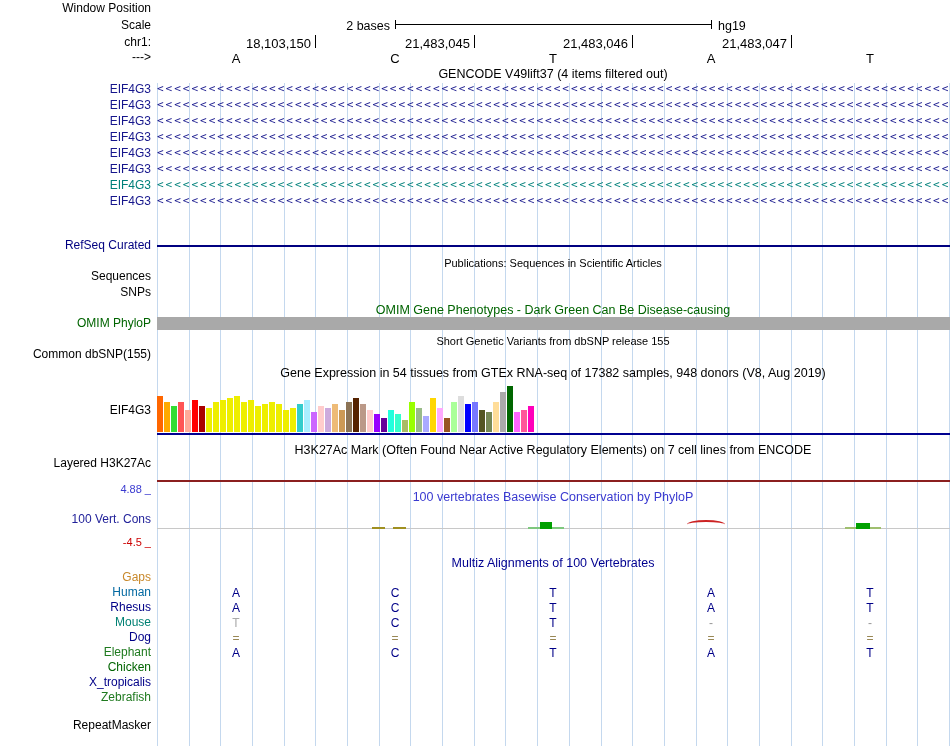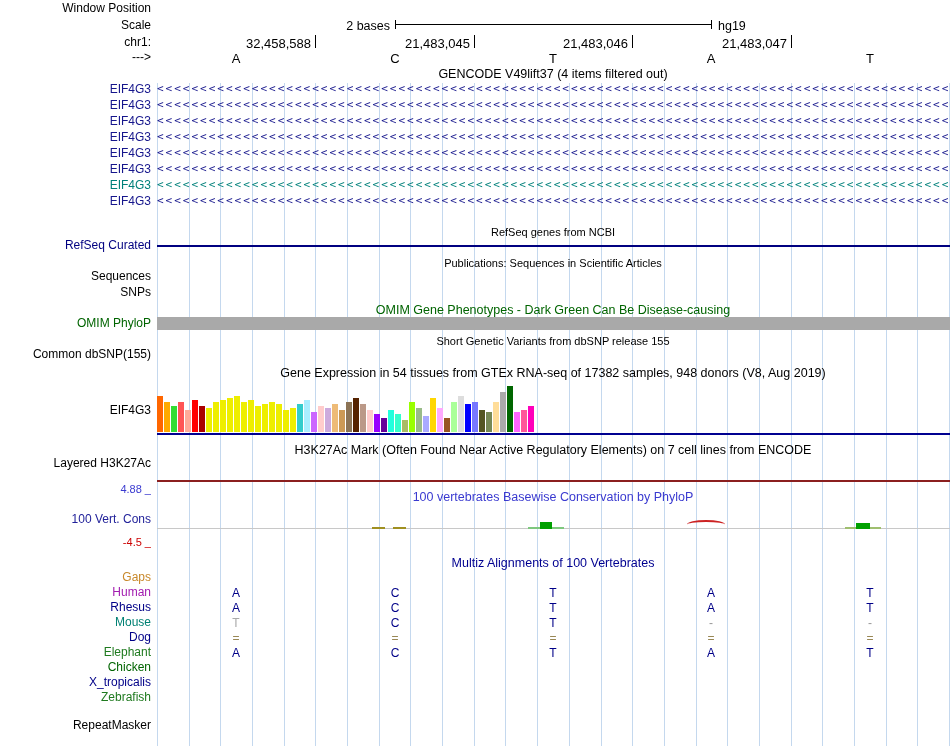--- a/index.html
+++ b/index.html
@@ -72,21 +72,21 @@
   <div class="lbl" style="top:19px">Scale</div>
   <div class="scaletext">2 bases</div>
   <div class="scalebar">
       <div class="scaleline"></div>
     </div>
   <div class="hg19">hg19</div>
 
   <div class="lbl" style="top:36px">chr1:</div>
   <div id="ruler">
       <div class="tick" style="left: 158px;"></div>
-      <div class="coord" style="left: 34px;">32,458,588</div>
+      <div class="coord" style="left: 34px;">18,103,150</div>
       <div class="tick" style="left: 317px;"></div>
       <div class="coord" style="left: 193px;">21,483,045</div>
       <div class="tick" style="left: 475px;"></div>
       <div class="coord" style="left: 351px;">21,483,046</div>
       <div class="tick" style="left: 634px;"></div>
       <div class="coord" style="left: 510px;">21,483,047</div>
     </div>
 
   <div class="lbl" style="top:51px">---&gt;</div>
   <div id="bases">
@@ -110,21 +110,20 @@
       <div class="genelbl" style="top: 146px; color: rgb(22, 22, 140);">EIF4G3</div>
       <div class="genearrows" style="top: 146px; color: rgb(22, 22, 140);">&lt;&lt;&lt;&lt;&lt;&lt;&lt;&lt;&lt;&lt;&lt;&lt;&lt;&lt;&lt;&lt;&lt;&lt;&lt;&lt;&lt;&lt;&lt;&lt;&lt;&lt;&lt;&lt;&lt;&lt;&lt;&lt;&lt;&lt;&lt;&lt;&lt;&lt;&lt;&lt;&lt;&lt;&lt;&lt;&lt;&lt;&lt;&lt;&lt;&lt;&lt;&lt;&lt;&lt;&lt;&lt;&lt;&lt;&lt;&lt;&lt;&lt;&lt;&lt;&lt;&lt;&lt;&lt;&lt;&lt;&lt;&lt;&lt;&lt;&lt;&lt;&lt;&lt;&lt;&lt;&lt;&lt;&lt;&lt;&lt;&lt;&lt;&lt;&lt;&lt;&lt;&lt;&lt;&lt;&lt;&lt;&lt;&lt;&lt;&lt;&lt;&lt;&lt;&lt;&lt;&lt;&lt;&lt;&lt;&lt;</div>
       <div class="genelbl" style="top: 162px; color: rgb(22, 22, 140);">EIF4G3</div>
       <div class="genearrows" style="top: 162px; color: rgb(22, 22, 140);">&lt;&lt;&lt;&lt;&lt;&lt;&lt;&lt;&lt;&lt;&lt;&lt;&lt;&lt;&lt;&lt;&lt;&lt;&lt;&lt;&lt;&lt;&lt;&lt;&lt;&lt;&lt;&lt;&lt;&lt;&lt;&lt;&lt;&lt;&lt;&lt;&lt;&lt;&lt;&lt;&lt;&lt;&lt;&lt;&lt;&lt;&lt;&lt;&lt;&lt;&lt;&lt;&lt;&lt;&lt;&lt;&lt;&lt;&lt;&lt;&lt;&lt;&lt;&lt;&lt;&lt;&lt;&lt;&lt;&lt;&lt;&lt;&lt;&lt;&lt;&lt;&lt;&lt;&lt;&lt;&lt;&lt;&lt;&lt;&lt;&lt;&lt;&lt;&lt;&lt;&lt;&lt;&lt;&lt;&lt;&lt;&lt;&lt;&lt;&lt;&lt;&lt;&lt;&lt;&lt;&lt;&lt;&lt;&lt;&lt;</div>
       <div class="genelbl" style="top: 178px; color: rgb(0, 128, 122);">EIF4G3</div>
       <div class="genearrows" style="top: 178px; color: rgb(0, 128, 122);">&lt;&lt;&lt;&lt;&lt;&lt;&lt;&lt;&lt;&lt;&lt;&lt;&lt;&lt;&lt;&lt;&lt;&lt;&lt;&lt;&lt;&lt;&lt;&lt;&lt;&lt;&lt;&lt;&lt;&lt;&lt;&lt;&lt;&lt;&lt;&lt;&lt;&lt;&lt;&lt;&lt;&lt;&lt;&lt;&lt;&lt;&lt;&lt;&lt;&lt;&lt;&lt;&lt;&lt;&lt;&lt;&lt;&lt;&lt;&lt;&lt;&lt;&lt;&lt;&lt;&lt;&lt;&lt;&lt;&lt;&lt;&lt;&lt;&lt;&lt;&lt;&lt;&lt;&lt;&lt;&lt;&lt;&lt;&lt;&lt;&lt;&lt;&lt;&lt;&lt;&lt;&lt;&lt;&lt;&lt;&lt;&lt;&lt;&lt;&lt;&lt;&lt;&lt;&lt;&lt;&lt;&lt;&lt;&lt;&lt;</div>
       <div class="genelbl" style="top: 194px; color: rgb(22, 22, 140);">EIF4G3</div>
       <div class="genearrows" style="top: 194px; color: rgb(22, 22, 140);">&lt;&lt;&lt;&lt;&lt;&lt;&lt;&lt;&lt;&lt;&lt;&lt;&lt;&lt;&lt;&lt;&lt;&lt;&lt;&lt;&lt;&lt;&lt;&lt;&lt;&lt;&lt;&lt;&lt;&lt;&lt;&lt;&lt;&lt;&lt;&lt;&lt;&lt;&lt;&lt;&lt;&lt;&lt;&lt;&lt;&lt;&lt;&lt;&lt;&lt;&lt;&lt;&lt;&lt;&lt;&lt;&lt;&lt;&lt;&lt;&lt;&lt;&lt;&lt;&lt;&lt;&lt;&lt;&lt;&lt;&lt;&lt;&lt;&lt;&lt;&lt;&lt;&lt;&lt;&lt;&lt;&lt;&lt;&lt;&lt;&lt;&lt;&lt;&lt;&lt;&lt;&lt;&lt;&lt;&lt;&lt;&lt;&lt;&lt;&lt;&lt;&lt;&lt;&lt;&lt;&lt;&lt;&lt;&lt;&lt;</div>
     </div>
 
-  <div class="ttl small" style="top:226px">RefSeq genes from NCBI</div>
   <div class="lbl" style="top:239px;color:#000080">RefSeq Curated</div>
   <div class="hline" style="top:245px;height:2px;background:#000080"></div>
 
   <div class="ttl small" style="top:257px">Publications: Sequences in Scientific Articles</div>
   <div class="lbl" style="top:270px">Sequences</div>
   <div class="lbl" style="top:286px">SNPs</div>
 
   <div class="ttl big" style="top:303px;color:#006400">OMIM Gene Phenotypes - Dark Green Can Be Disease-causing</div>
   <div class="lbl" style="top:317px;color:#006400">OMIM PhyloP</div>
   <div class="omimbar"></div>
@@ -207,21 +206,21 @@
       <div class="pm" style="left: 371px; width: 36px; height: 2px; top: 527px; background: rgb(126, 200, 126);"></div>
       <div class="pm" style="left: 383px; width: 12px; height: 7px; top: 522px; background: rgb(0, 160, 0);"></div>
       <div class="pm arc" style="left: 530px; width: 38px; height: 9px; top: 520px; border-top-color: rgb(204, 34, 34);"></div>
       <div class="pm" style="left: 688px; width: 36px; height: 2px; top: 527px; background: rgb(159, 191, 111);"></div>
       <div class="pm" style="left: 699px; width: 14px; height: 6px; top: 523px; background: rgb(0, 160, 0);"></div>
     </div>
 
   <div class="ttl big" style="top:556px;color:#000090">Multiz Alignments of 100 Vertebrates</div>
   <div id="multiz-rows">
       <div class="lbl" style="top: 571px; color: rgb(200, 136, 42);">Gaps</div>
-      <div class="lbl" style="top: 586px; color: #a21caf;">Human</div>
+      <div class="lbl" style="top: 586px; color: #0369a1;">Human</div>
       <div class="alignrow" style="top: 586px;">
         <span class="alignbase" style="left: 79px; color: rgb(0, 0, 136);">A</span>
         <span class="alignbase" style="left: 238px; color: rgb(0, 0, 136);">C</span>
         <span class="alignbase" style="left: 396px; color: rgb(0, 0, 136);">T</span>
         <span class="alignbase" style="left: 554px; color: rgb(0, 0, 136);">A</span>
         <span class="alignbase" style="left: 713px; color: rgb(0, 0, 136);">T</span>
       </div>
       <div class="lbl" style="top: 601px; color: rgb(0, 0, 136);">Rhesus</div>
       <div class="alignrow" style="top: 601px;">
         <span class="alignbase" style="left: 79px; color: rgb(0, 0, 136);">A</span>

